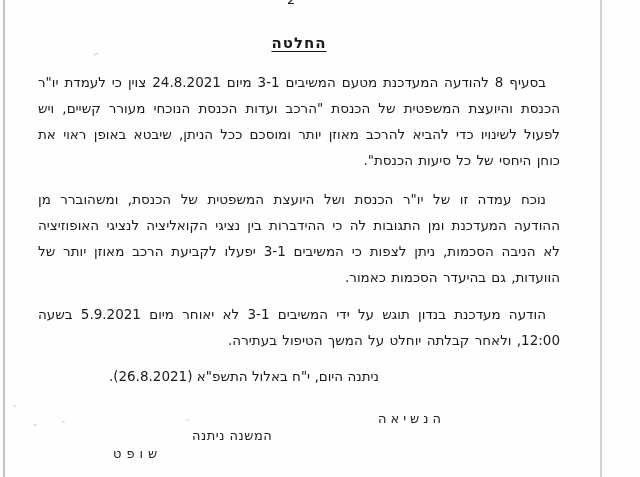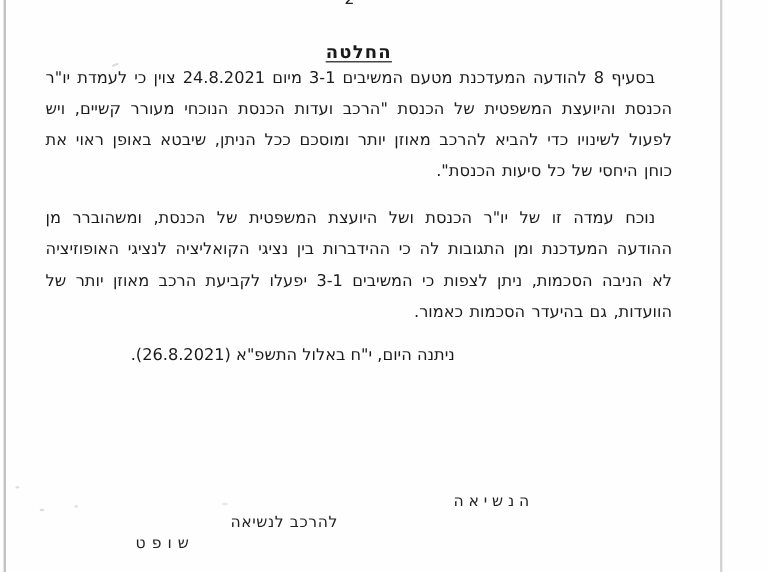--- a/index.html
+++ b/index.html
@@ -42,21 +42,21 @@
   }
   .para {
     margin: 0;
     text-align: justify;
     text-indent: 14px;
     font-size: 13.5px;
     line-height: 26px;
     word-spacing: 1px;
     color: #1b1b1b;
   }
-  .para-1 { }
+  .para-1 { margin-top: 17px; }
   .para-2 { margin-top: 13px; }
   .para-3 { margin-top: 11px; }
   .date-line {
     margin-top: 13px;
     margin-right: 181px;
     text-align: right;
     font-size: 13.5px;
     line-height: 20px;
     white-space: nowrap;
   }
@@ -87,26 +87,27 @@
   <div class="edge-left"></div>
   <div class="edge-right"></div>
 
   <div class="page-number">2</div>
 
   <div class="text-block">
     <div class="doc-title">החלטה</div>
 
     <p class="para para-1">בסעיף 8 להודעה המעדכנת מטעם המשיבים 3-1 מיום 24.8.2021 צוין כי לעמדת יו"ר הכנסת והיועצת המשפטית של הכנסת "הרכב ועדות הכנסת הנוכחי מעורר קשיים, ויש לפעול לשינויו כדי להביא להרכב מאוזן יותר ומוסכם ככל הניתן, שיבטא באופן ראוי את כוחן היחסי של כל סיעות הכנסת".</p>
     <p class="para para-2">נוכח עמדה זו של יו"ר הכנסת ושל היועצת המשפטית של הכנסת, ומשהוברר מן ההודעה המעדכנת ומן התגובות לה כי ההידברות בין נציגי הקואליציה לנציגי האופוזיציה לא הניבה הסכמות, ניתן לצפות כי המשיבים 3-1 יפעלו לקביעת הרכב מאוזן יותר של הוועדות, גם בהיעדר הסכמות כאמור.</p>
+    <p class="para para-3">הודעה מעדכנת בנדון תוגש על ידי המשיבים 3-1 לא יאוחר מיום 5.9.2021 בשעה 12:00, ולאחר קבלתה יוחלט על המשך הטיפול בעתירה.</p>
 
     <div class="date-line">ניתנה היום, י"ח באלול התשפ"א (26.8.2021).</div>
   </div>
 
   <div class="sig sig-president">הנשיאה</div>
-  <div class="sig sig-deputy">להרכב לנשיאה</div>
+  <div class="sig sig-deputy">המשנה ניתנה</div>
   <div class="sig sig-judge">שופט</div>
 
   <div class="speck speck-a"></div>
   <div class="speck speck-b"></div>
   <div class="speck speck-c"></div>
   <div class="speck speck-d"></div>
   <div class="speck speck-e"></div>
 
 </div>
 

